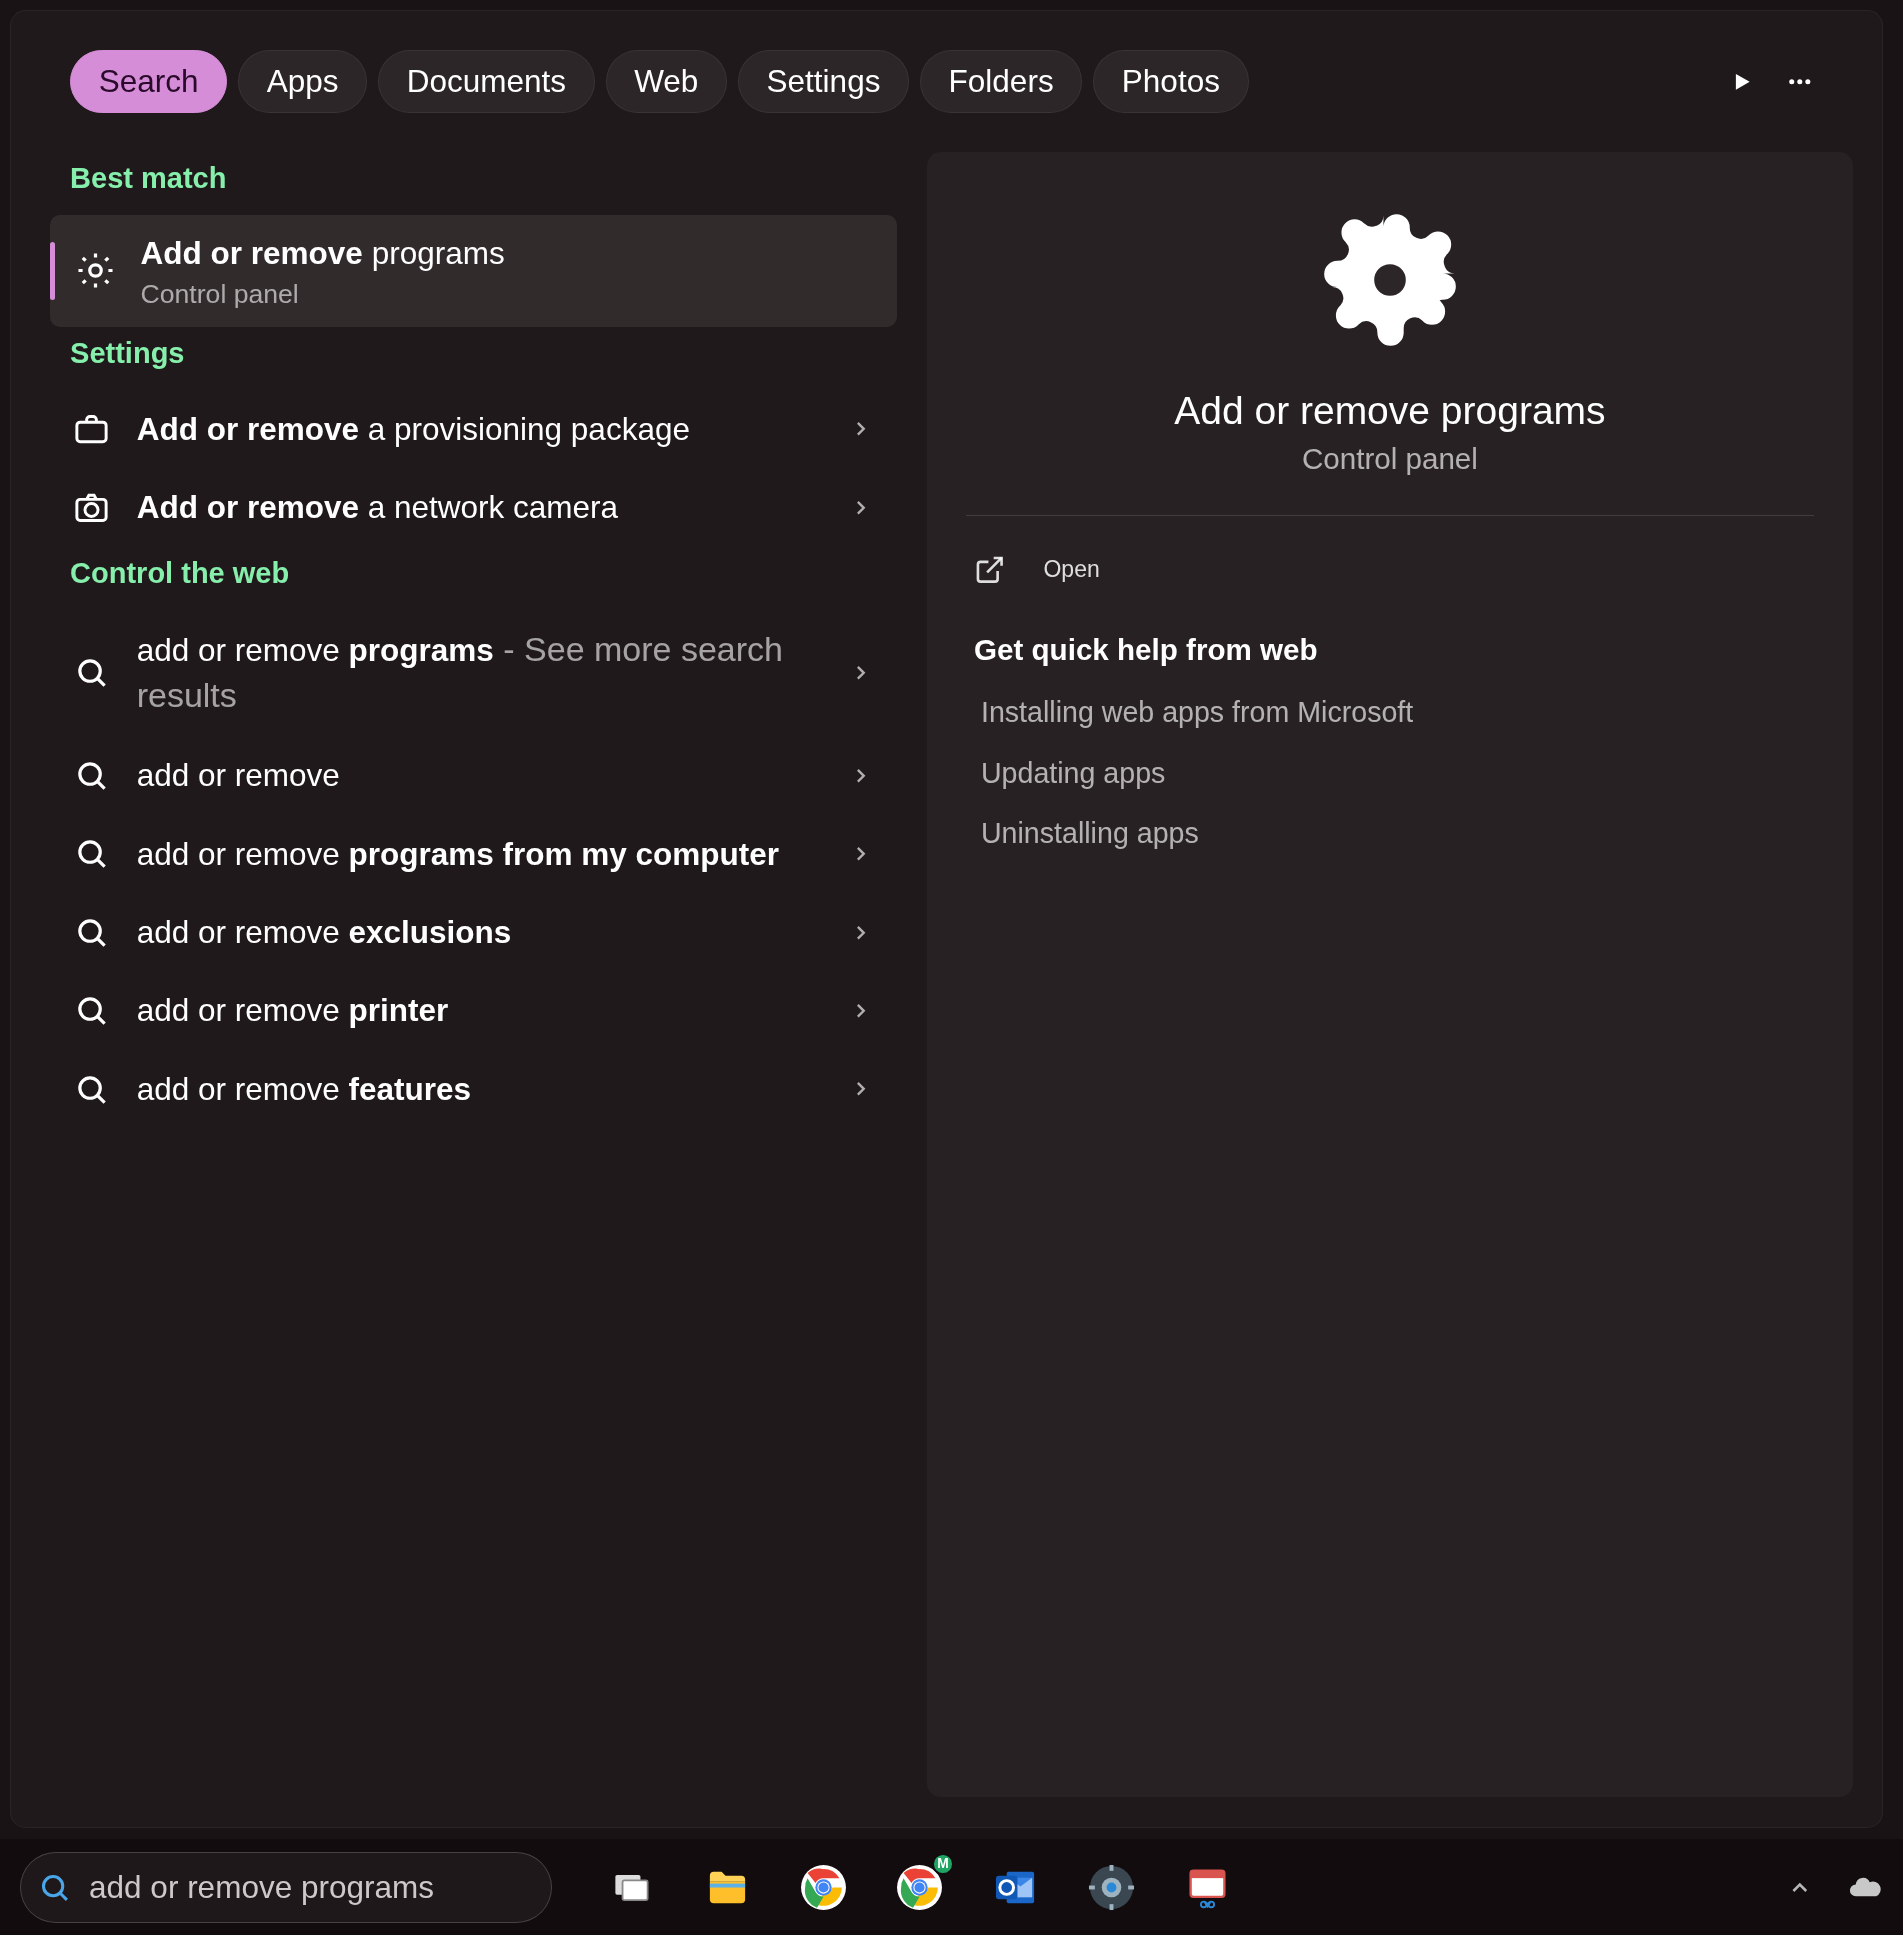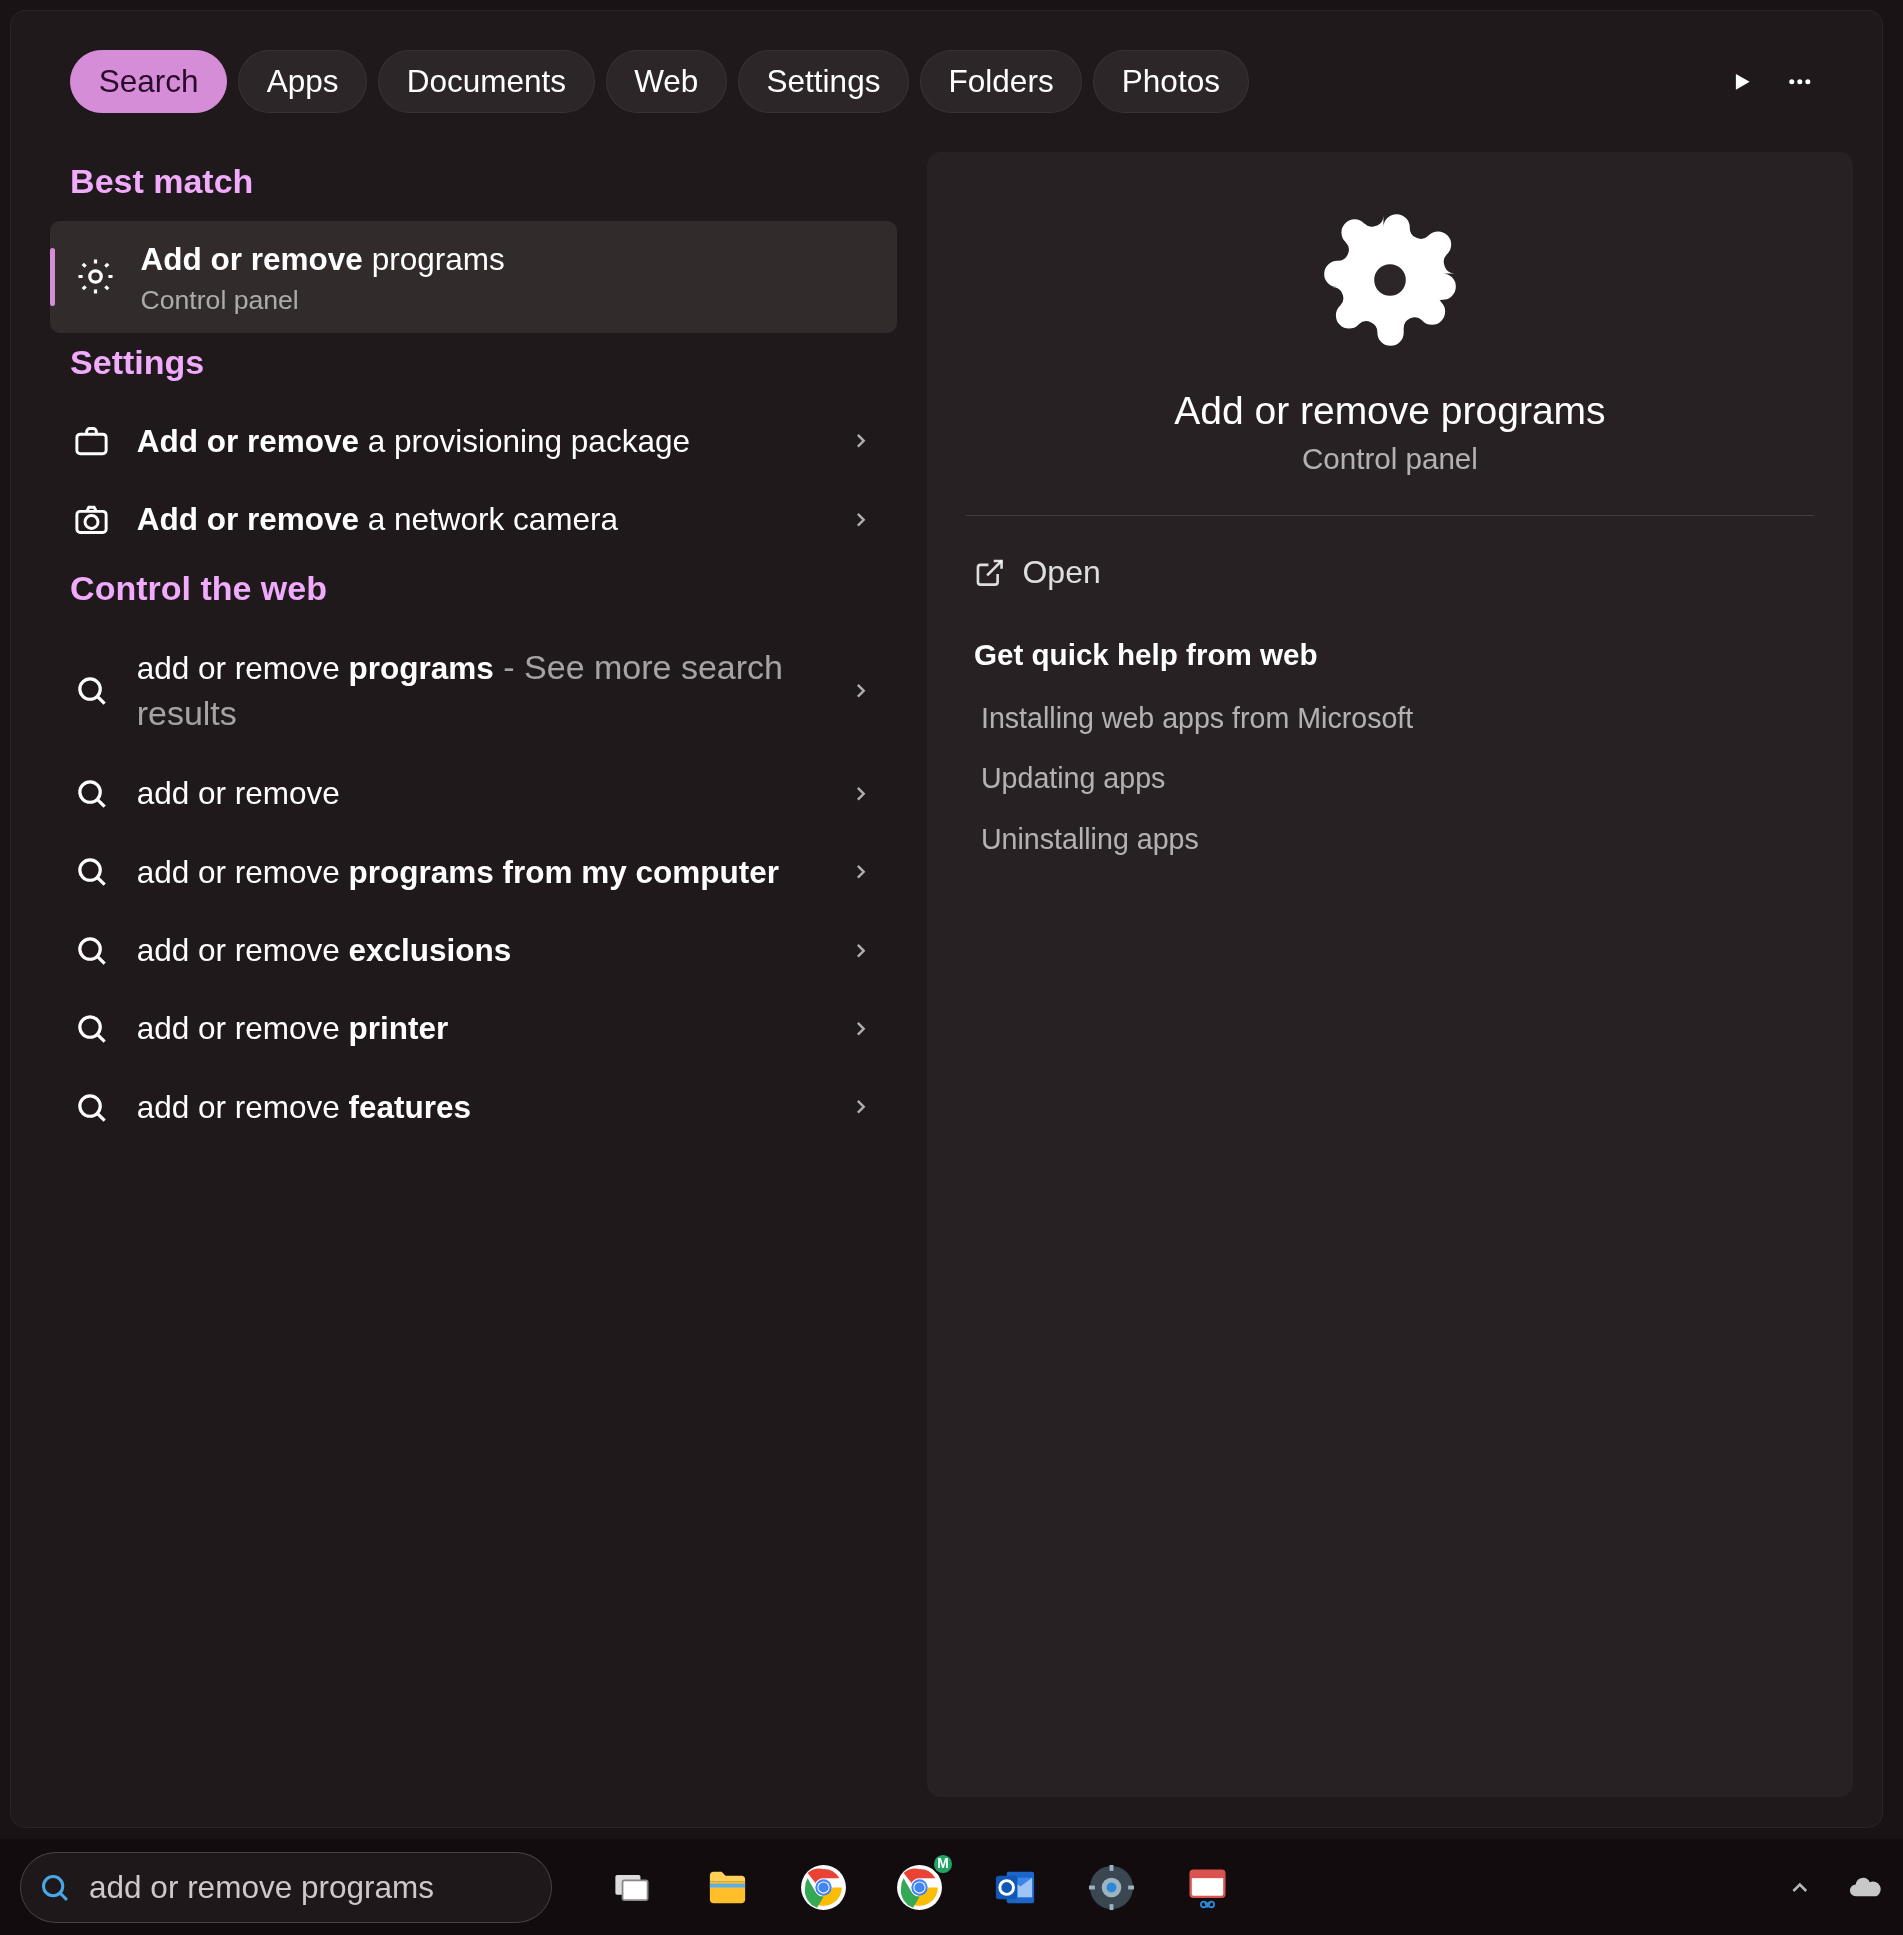--- a/index.html
+++ b/index.html
@@ -58,23 +58,23 @@
 .right-col {
   flex: 1;
   background: rgba(255,255,255,0.035);
   border-radius: 13.8px;
   padding: 49px 39px;
   display: flex;
   flex-direction: column;
   align-items: stretch;
 }
 .section-header {
-  font-size: 34px;
+  font-size: 29px;
   font-weight: 600;
-  color: #f0abfc;
+  color: #86efac;
   padding: 9.9px 19.7px 19.7px 29.6px;
 }
 .result-item {
   display: flex;
   align-items: center;
   gap: 23.6px;
   padding: 17.7px 19.7px 17.7px 29.6px;
   border-radius: 9.9px;
   cursor: pointer;
   position: relative;
@@ -117,23 +117,23 @@
   color: rgba(255,255,255,0.65);
   flex-shrink: 0;
 }
 .suffix-dim { color: rgba(255,255,255,0.6); font-size: 34px; }
 .detail-center { display: flex; flex-direction: column; align-items: center; }
 .detail-big-icon { width: 158px; height: 158px; color: #fff; margin-bottom: 29.6px; }
 .detail-title { font-size: 39px; font-weight: 400; text-align: center; }
 .detail-sub { font-size: 29.6px; color: rgba(255,255,255,0.65); margin-top: 9.9px; text-align: center; }
 .detail-divider { height: 1px; width: 100%; background: rgba(255,255,255,0.12); margin: 39px 0 19.7px 0; }
 .detail-action {
-  display: flex; align-items: center; gap: 17px;
+  display: flex; align-items: center; gap: 38px;
   padding: 17.7px 7.9px;
-  font-size: 32px;
+  font-size: 23px;
   color: rgba(255,255,255,0.85);
   cursor: pointer;
   border-radius: 7.9px;
 }
 .detail-section-label {
   font-size: 29.6px;
   font-weight: 700;
   color: #fff;
   padding: 29.6px 7.9px 15.8px 7.9px;
 }

